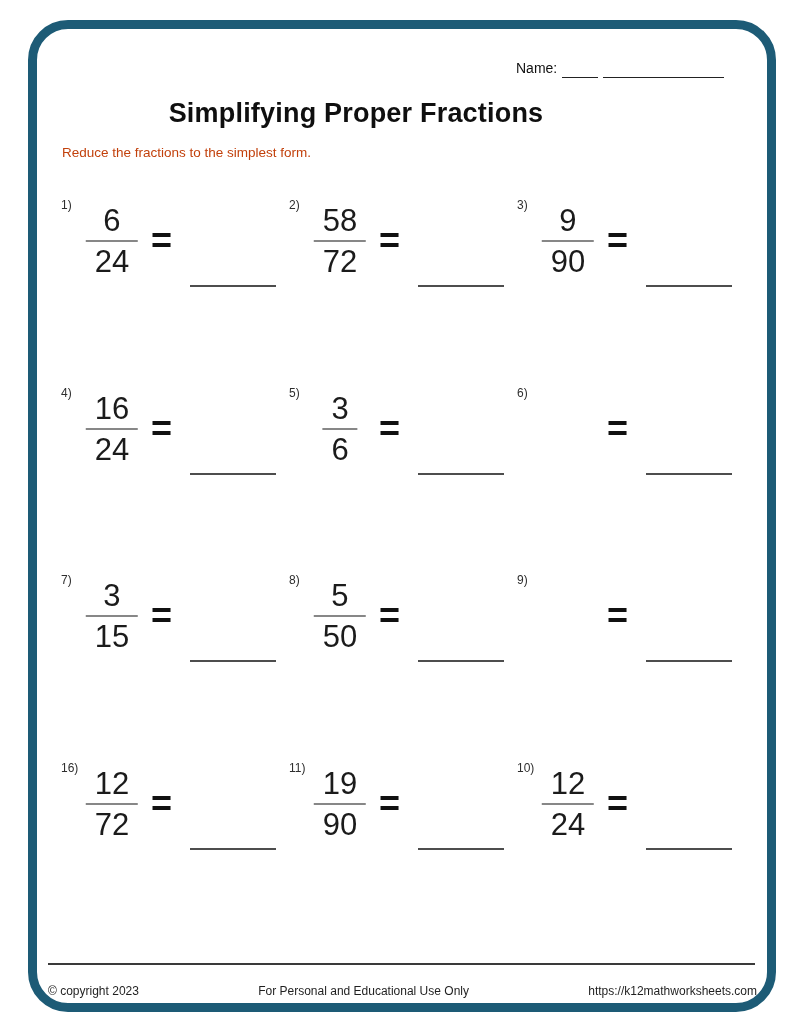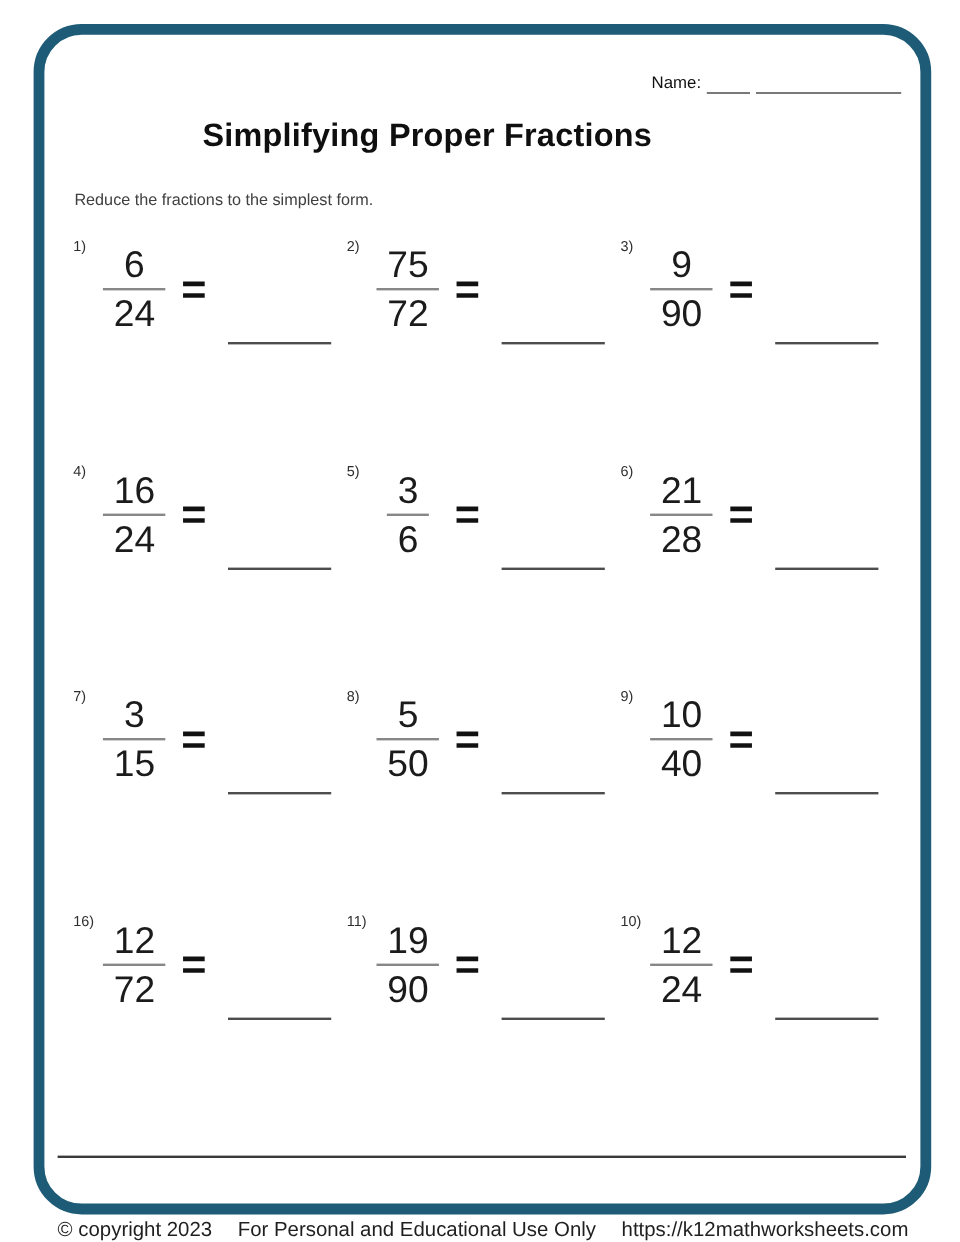--- a/index.html
+++ b/index.html
@@ -8,32 +8,32 @@
     font-family:"Liberation Sans",sans-serif;color:#1c1c1c;
   }
   .frame{
     position:absolute;left:28px;top:20px;width:748px;height:992px;
     box-sizing:border-box;border:9px solid #1d5b76;border-radius:40px;
     background:#ffffff;
   }
   
   .name-row{
     position:absolute;top:58px;left:516px;display:flex;align-items:flex-end;
-    gap:5px;font-size:14px;color:#111;margin-left:27px;
+    gap:5px;font-size:14px;color:#111;
   }
   .name-row .lbl{line-height:20px;}
   .nline{display:inline-block;height:19px;border-bottom:1.5px solid #222;}
   .nline.short{width:36px;}
   .nline.long{width:121px;}
   
   .title{
     position:absolute;top:98px;left:0;width:712px;text-align:center;
     font-size:27px;font-weight:bold;color:#0f0f0f;letter-spacing:0.2px;
   }
-  .instruction{position:absolute;top:159px;left:62px;font-size:13.5px;color:#404040;}
+  .instruction{position:absolute;top:145px;left:62px;font-size:13.5px;color:#c2410c;}
   
   .problems{
     position:absolute;left:55px;top:196px;
     display:grid;grid-template-columns:228px 228px 228px;grid-auto-rows:187.5px;
   }
   .cell{position:relative;}
   .plabel{position:absolute;top:2px;left:6px;font-size:12px;color:#2e2e2e;}
   .frac{
     position:absolute;left:57px;top:6px;transform:translateX(-50%);
     text-align:center;font-size:31px;color:#1b1b1b;
@@ -45,23 +45,23 @@
     position:absolute;left:96px;top:27px;font-size:36px;line-height:36px;
     font-weight:600;color:#111;
   }
   .ans{
     position:absolute;left:135px;top:89px;width:86px;height:0;
     border-bottom:2px solid #4d4d4d;
   }
   
   .footer-rule{position:absolute;left:48px;top:963px;width:707px;height:0;border-top:2px solid #3a3a3a;}
   .footer{
-    position:absolute;left:48px;top:1015px;width:709px;
+    position:absolute;left:48px;top:984px;width:709px;
     display:flex;justify-content:space-between;align-items:baseline;
-    font-size:17px;color:#1f1f1f;
+    font-size:12px;color:#1f1f1f;
   }
 </style>
 </head>
 <body>
 
 <div class="frame"></div>
 
 <div class="name-row">
   <span class="lbl">Name:</span>
   <span class="nline short"></span>
@@ -81,21 +81,21 @@
       <div class="bar"></div>
       <div class="den">24</div>
     </div>
     <span class="eq">=</span>
     <div class="ans"></div>
   </div>
 
   <div class="cell">
     <span class="plabel">2)</span>
     <div class="frac">
-      <div class="num">75</div>
+      <div class="num">58</div>
       <div class="bar"></div>
       <div class="den">72</div>
     </div>
     <span class="eq">=</span>
     <div class="ans"></div>
   </div>
 
   <div class="cell">
     <span class="plabel">3)</span>
     <div class="frac">
@@ -124,25 +124,20 @@
       <div class="num">3</div>
       <div class="bar"></div>
       <div class="den">6</div>
     </div>
     <span class="eq">=</span>
     <div class="ans"></div>
   </div>
 
   <div class="cell">
     <span class="plabel">6)</span>
-    <div class="frac">
-      <div class="num">21</div>
-      <div class="bar"></div>
-      <div class="den">28</div>
-    </div>
     <span class="eq">=</span>
     <div class="ans"></div>
   </div>
 
   <div class="cell">
     <span class="plabel">7)</span>
     <div class="frac">
       <div class="num">3</div>
       <div class="bar"></div>
       <div class="den">15</div>
@@ -157,25 +152,20 @@
       <div class="num">5</div>
       <div class="bar"></div>
       <div class="den">50</div>
     </div>
     <span class="eq">=</span>
     <div class="ans"></div>
   </div>
 
   <div class="cell">
     <span class="plabel">9)</span>
-    <div class="frac">
-      <div class="num">10</div>
-      <div class="bar"></div>
-      <div class="den">40</div>
-    </div>
     <span class="eq">=</span>
     <div class="ans"></div>
   </div>
 
   <div class="cell">
     <span class="plabel">16)</span>
     <div class="frac">
       <div class="num">12</div>
       <div class="bar"></div>
       <div class="den">72</div>

